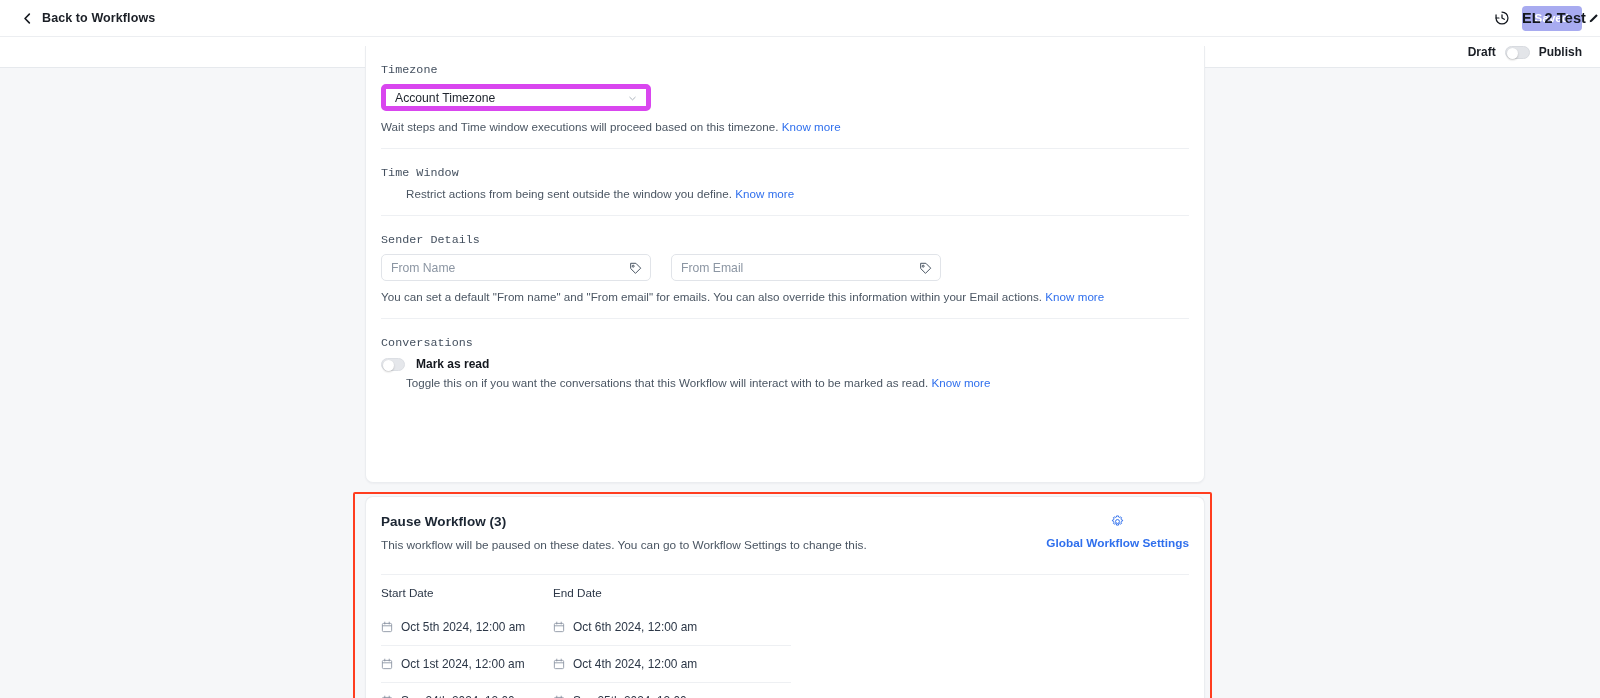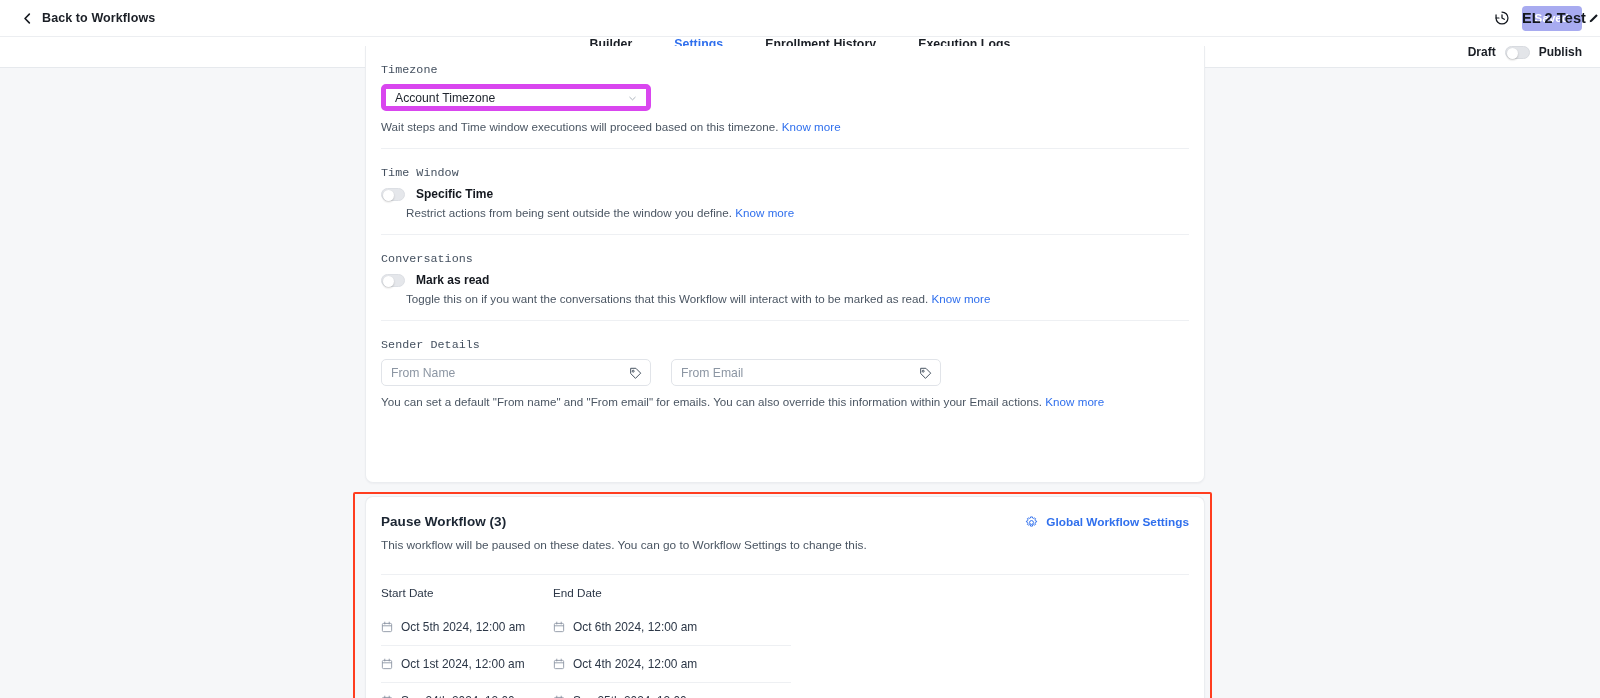--- a/index.html
+++ b/index.html
@@ -54,21 +54,21 @@
     cursor: pointer;
     letter-spacing: .1px;
   }
 
   
   .tabbar {
     position: relative;
     height: 31px;
     background: #ffffff;
     border-bottom: 1px solid #e6e9ed;
-    display: flex; align-items: flex-start; justify-content: center;
+    display: flex; align-items: center; justify-content: center;
   }
   .tabs { display: flex; align-items: stretch; gap: 42px; }
   .tab {
     display: flex; align-items: center;
     font-size: 12.3px; font-weight: 700; color: #1b1f26;
     cursor: pointer; position: relative;
     letter-spacing: .05px;
     padding-bottom: 2px;
   }
   .tab.active { color: #2f6fed; }
@@ -200,20 +200,21 @@
   }
   .pause-title {
     font-size: 13.5px; font-weight: 700; color: #1b2532;
     margin: 0 0 9px 0; letter-spacing: .05px;
   }
   .pause-desc { font-size: 11.8px; color: #4a5562; }
   .gws {
     position: absolute; right: 15px; top: 18px;
     display: flex; align-items: center; gap: 8px;
     cursor: pointer;
+    flex-direction: column;
   }
   .gear-icon { width: 13px; height: 13px; display: block; }
   .gws-label { font-size: 11.8px; font-weight: 700; color: #2f6fed; }
 
   .tbl { margin: 22px 15px 0 15px; border-top: 1px solid #eef0f3; }
   .trow { display: flex; align-items: center; height: 37px; }
   .trow.head { height: 34px; }
   .trow.body { border-bottom: 1px solid #eef0f3; width: 410px; }
   .tcell { width: 172px; display: flex; align-items: center; gap: 8px; }
   .th { font-size: 11.7px; font-weight: 400; color: #2c3747; }
@@ -278,42 +279,22 @@
           </svg>
         </div>
         <div class="helper">
           <span>Wait steps and Time window executions will proceed based on this timezone.</span>
           <span class="link">Know more</span>
         </div>
       </div>
 
       <div class="section">
         <div class="sec-label">Time Window</div>
-        <div class="switch-row">
-          <div class="switch">
-            <div class="knob"></div>
-          </div>
-          <span class="switch-text">Specific Time</span>
-        </div>
         <div class="helper indent">
           <span>Restrict actions from being sent outside the window you define.</span>
-          <span class="link">Know more</span>
-        </div>
-      </div>
-
-      <div class="section">
-        <div class="sec-label">Conversations</div>
-        <div class="switch-row">
-          <div class="switch">
-            <div class="knob"></div>
-          </div>
-          <span class="switch-text">Mark as read</span>
-        </div>
-        <div class="helper indent">
-          <span>Toggle this on if you want the conversations that this Workflow will interact with to be marked as read.</span>
           <span class="link">Know more</span>
         </div>
       </div>
 
       <div class="section">
         <div class="sec-label">Sender Details</div>
         <div class="inputs-row">
           <div class="field">
             <input type="text" placeholder="From Name" style="">
             <svg class="tag-icon" viewBox="0 0 14 14">
@@ -328,20 +309,34 @@
               <circle cx="4.5" cy="4.5" r="1.05" fill="none" stroke="#44505f" stroke-width="1.05"></circle>
             </svg>
           </div>
         </div>
         <div class="helper">
           <span>You can set a default "From name" and "From email" for emails. You can also override this information within your Email actions.</span>
           <span class="link">Know more</span>
         </div>
       </div>
 
+      <div class="section">
+        <div class="sec-label">Conversations</div>
+        <div class="switch-row">
+          <div class="switch">
+            <div class="knob"></div>
+          </div>
+          <span class="switch-text">Mark as read</span>
+        </div>
+        <div class="helper indent">
+          <span>Toggle this on if you want the conversations that this Workflow will interact with to be marked as read.</span>
+          <span class="link">Know more</span>
+        </div>
+      </div>
+
     </div>
   </div>
 
   <div class="card" id="pause-card">
     <div class="pause-head">
       <div class="pause-title">Pause Workflow (3)</div>
       <div class="pause-desc">This workflow will be paused on these dates. You can go to Workflow Settings to change this.</div>
       <div class="gws">
         <svg class="gear-icon" viewBox="0 0 16 16">
           <path d="M8 5.6 A2.4 2.4 0 1 0 8 10.4 A2.4 2.4 0 1 0 8 5.6 Z" fill="none" stroke="#2f6fed" stroke-width="1.2"></path>

